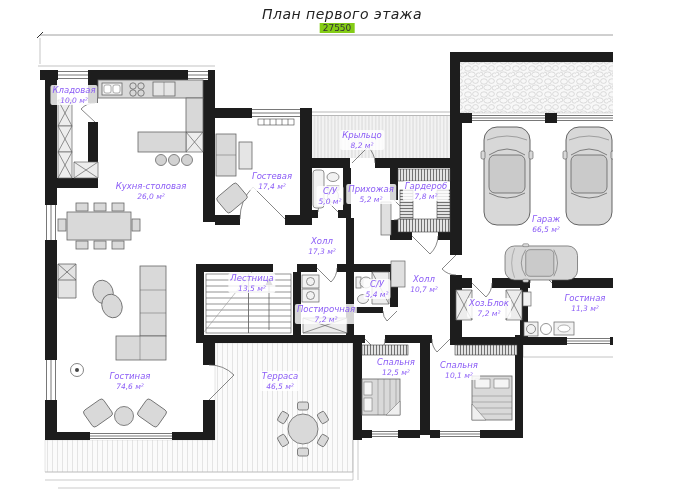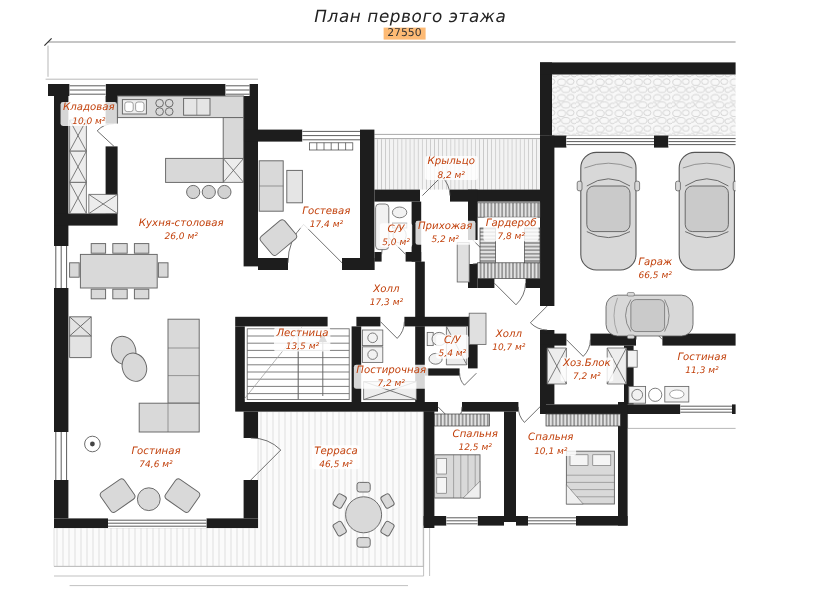--- a/index.html
+++ b/index.html
@@ -2,25 +2,25 @@
 <html><head>
 <meta charset="utf-8">
 <style>
   html,body{margin:0;padding:0;background:#fff;}
   .plan-root{position:relative;width:613px;height:502px;background:#fff;overflow:hidden;
              font-family:"DejaVu Sans",sans-serif;}
   .plan-svg{position:absolute;left:0;top:0;}
   .page-title{position:absolute;left:342px;top:14px;transform:translate(-50%,-50%);
               font-size:14px;font-style:italic;color:#222;letter-spacing:.5px;white-space:nowrap;}
   .dim-top{position:absolute;left:337px;top:28px;transform:translate(-50%,-50%);
-           font-size:9px;color:#333;background:#fdba74;padding:0 3px;}
+           font-size:9px;color:#333;background:#84cc16;padding:0 3px;}
   .dim-right{position:absolute;left:657px;top:240px;transform:translate(-50%,-50%) rotate(90deg);
              font-size:9px;color:#333;white-space:nowrap;}
   .room-label{position:absolute;transform:translate(-50%,-50%);text-align:center;
-              font-style:italic;color:#c2410c;line-height:1.25;white-space:nowrap;
+              font-style:italic;color:#8b5cf6;line-height:1.25;white-space:nowrap;
               background:rgba(255,255,255,.82);padding:0 2px;border-radius:2px;}
   .room-label .rn{font-size:8.5px;}
   .room-label .ra{font-size:7.5px;text-align:center;}
 </style>
 </head>
 <body>
 
 <div class="plan-root">
 
 <svg class="plan-svg" width="698" height="502" viewBox="0 0 698 502">
@@ -383,21 +383,21 @@
         <div class="ra">10,0 м²</div>
       </div>
       <div class="room-label" style="left: 151px; top: 191px;">
         <div class="rn">Кухня-столовая</div>
         <div class="ra">26,0 м²</div>
       </div>
       <div class="room-label" style="left: 272px; top: 181px;">
         <div class="rn">Гостевая</div>
         <div class="ra">17,4 м²</div>
       </div>
-      <div class="room-label" style="left: 376px; top: 140px;">
+      <div class="room-label" style="left: 362px; top: 140px;">
         <div class="rn">Крыльцо</div>
         <div class="ra">8,2 м²</div>
       </div>
       <div class="room-label" style="left: 330px; top: 196px;">
         <div class="rn">С/У</div>
         <div class="ra">5,0 м²</div>
       </div>
       <div class="room-label" style="left: 371px; top: 194px;">
         <div class="rn">Прихожая</div>
         <div class="ra">5,2 м²</div>

